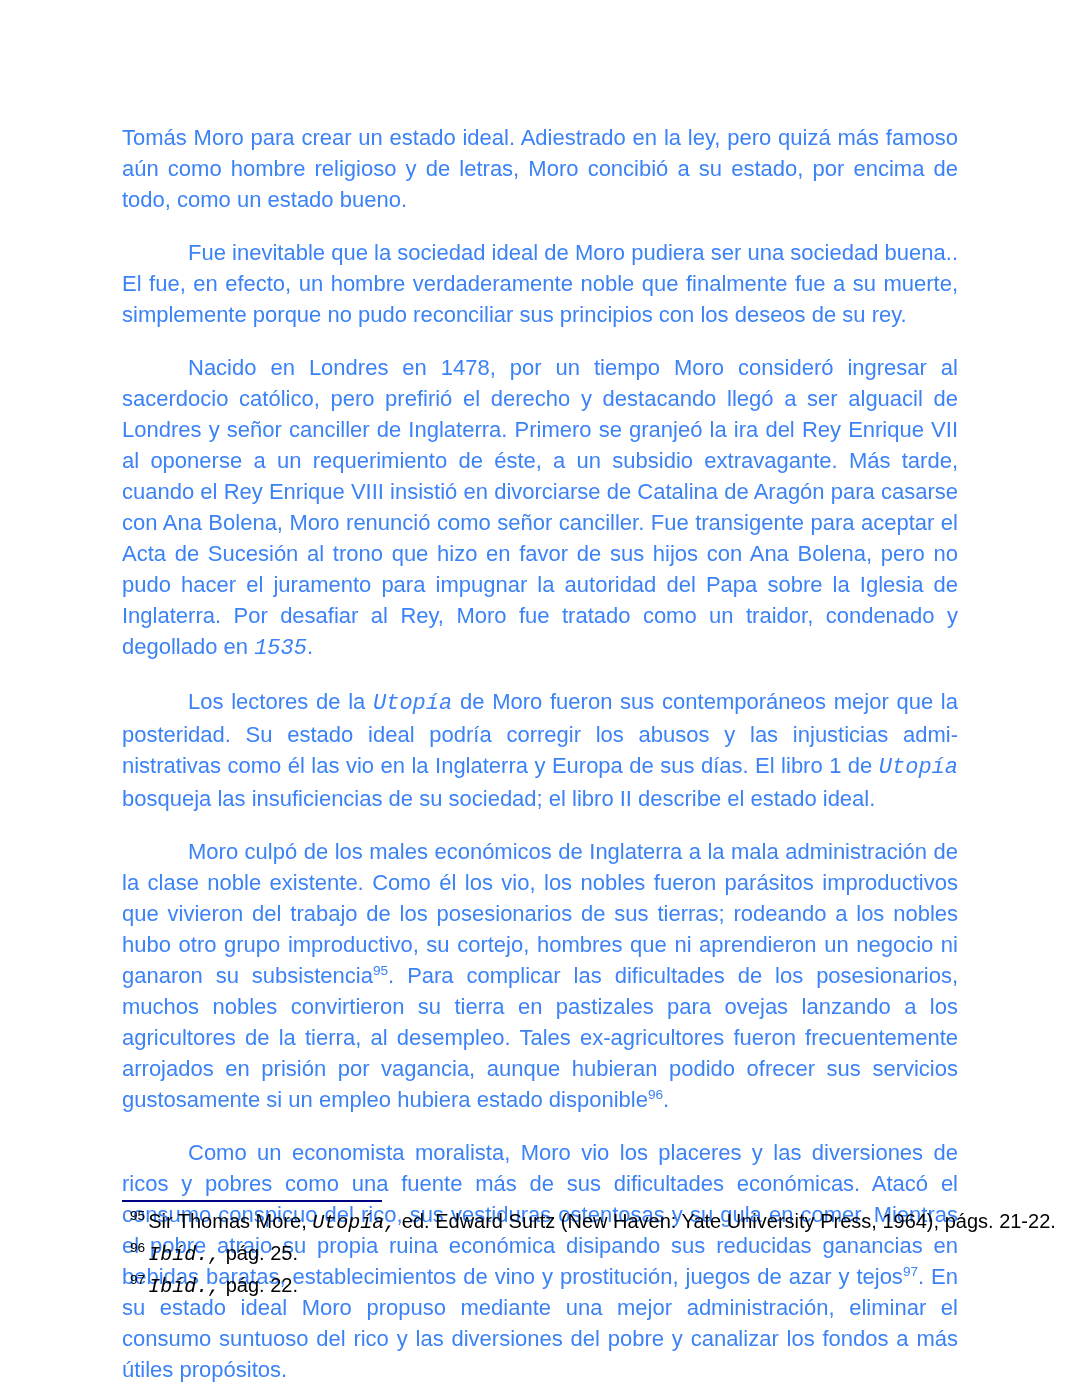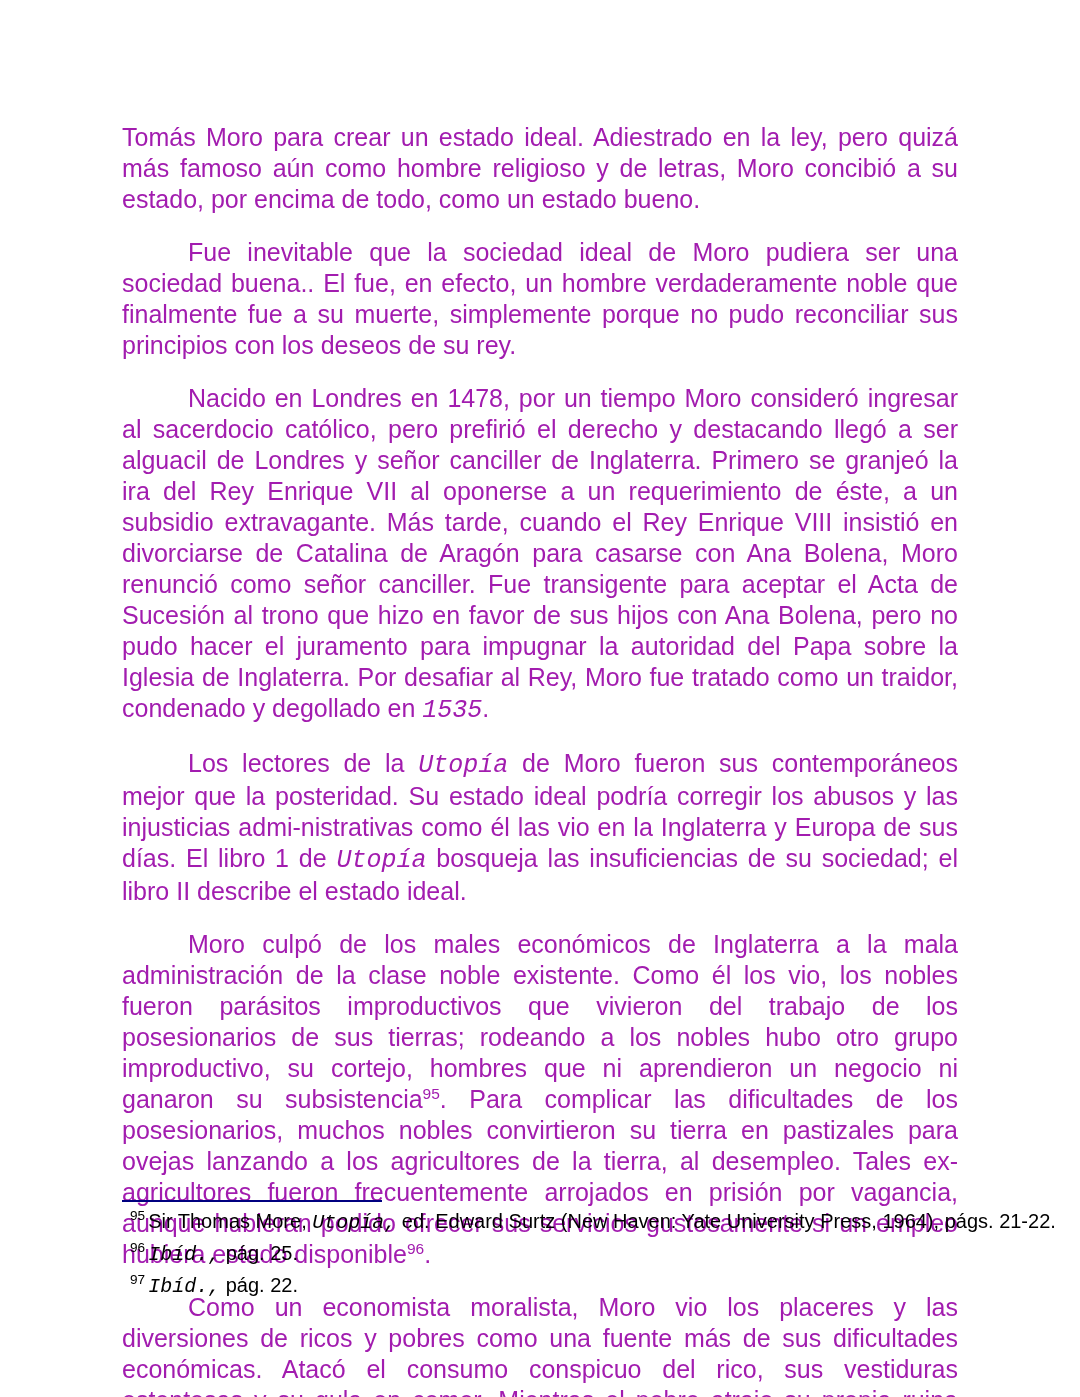--- a/index.html
+++ b/index.html
@@ -19,25 +19,25 @@
     color: #000000;
   }
   .content {
     position: absolute;
     left: 122px;
     top: 122px;
     width: 836px;
   }
   p.body-para {
     margin: 0 0 22px 0;
-    font-size: 25px;
+    font-size: 22px;
     line-height: 31px;
     text-align: justify;
     text-justify: inter-word;
-    color: #a21caf;
+    color: #3b82f6;
     -webkit-hyphens: none;
     hyphens: none;
   }
   p.body-para.indent {
     text-indent: 66px;
   }
   p.body-para.last {
     margin-bottom: 12px;
   }
   

